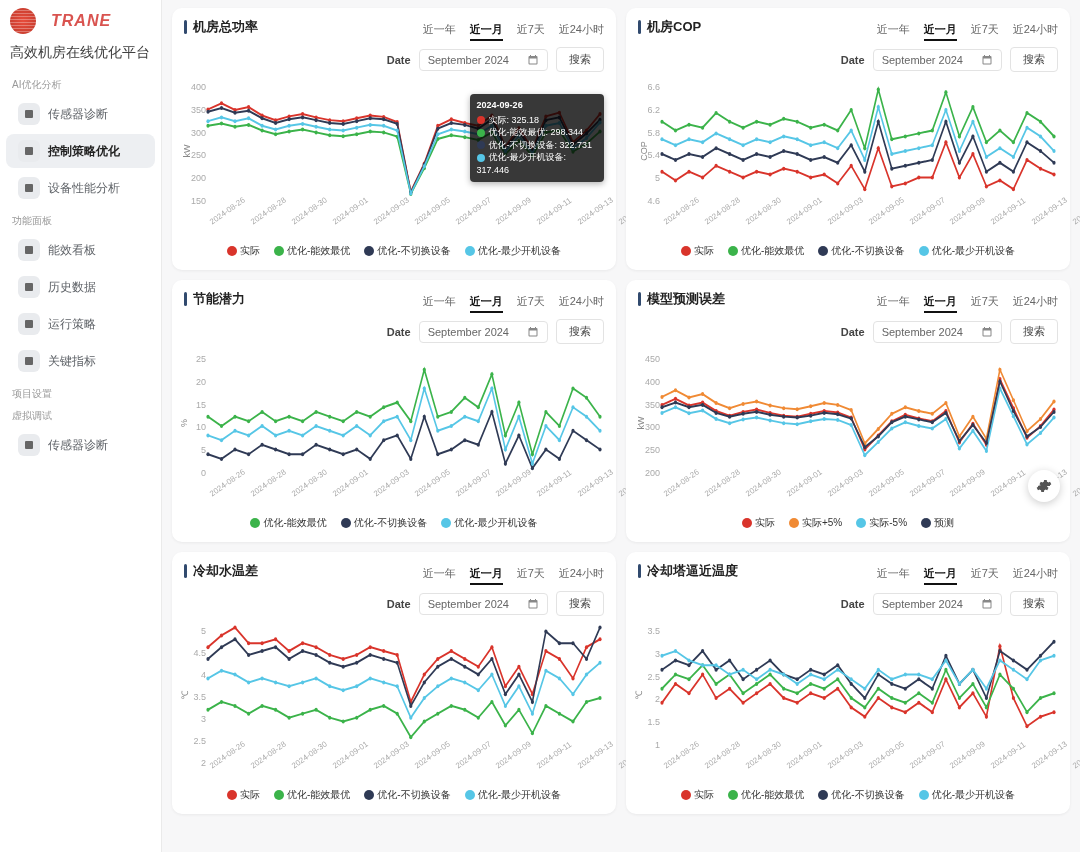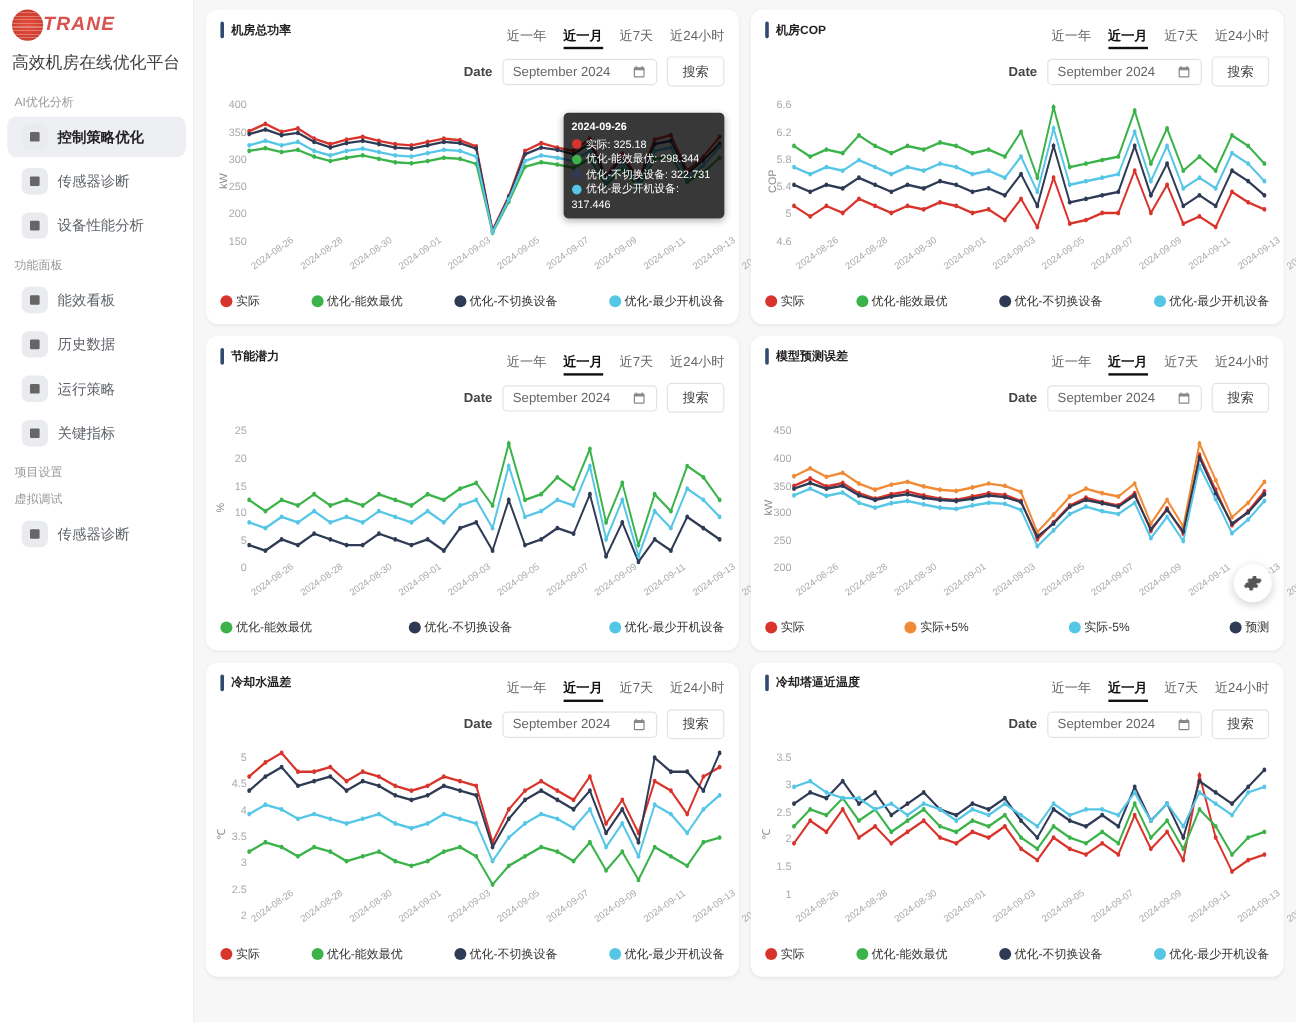--- a/index.html
+++ b/index.html
@@ -1,86 +1,86 @@
 <!DOCTYPE html>
 <html><head>
 <meta charset="utf-8">
 <style>
 * { margin:0; padding:0; box-sizing:border-box; }
 body { font-family: "Microsoft YaHei", Arial, sans-serif; background:#f7f7f8; color:#333; font-size:12px; width:1080px; }
 .wrap { display:flex; }
 
 .side { width:162px; background:#fff; border-right:1px solid #eaeaea; height:852px; overflow:auto; }
-.logo-row { display:flex; align-items:center; gap:0; padding:8px 10px; }
+.logo-row { display:flex; align-items:center; gap:15px; padding:8px 10px; }
 .logo-sun { width:26px; height:26px; border-radius:50%; background:radial-gradient(circle at 50% 50%,#e74c3c,#c0392b); position:relative; overflow:hidden;}
 .logo-sun::before{content:""; position:absolute; inset:0; background:repeating-linear-gradient(0deg,transparent 0 2px, rgba(255,255,255,.3) 2px 3px);}
 .brand { color:#d9534f; font-weight:800; font-style:italic; font-size:16px; letter-spacing:1px;}
 .plat-title { font-size:14px; font-weight:400; color:#404040; padding:2px 10px 10px; }
 .group-label{ font-size:10px; color:#999; padding:6px 12px 2px;}
 .nav-item { display:flex; align-items:center; gap:8px; padding:6px 12px; margin:3px 6px; border-radius:8px; cursor:pointer; color:#5f6368;}
 .nav-item.active{ background:#edeff2; color:#222; font-weight:600;}
 .nav-icon{ width:22px; height:22px; background:#e9ebee; border-radius:6px; display:flex; align-items:center; justify-content:center; font-size:11px; color:#666;}
 .nav-icon svg{width:12px;height:12px;fill:#666;}
 
 .main { flex:1; padding:8px 10px; overflow:auto; height:852px;}
 .grid { display:grid; grid-template-columns:1fr 1fr; gap:10px; }
 .card { background:#fff; border-radius:10px; box-shadow:0 1px 3px rgba(0,0,0,.06); padding:10px 12px 8px; position:relative;}
 .card-header{ display:flex; justify-content:space-between; align-items:flex-start;}
 .title-row{ display:flex; align-items:center; gap:6px;}
 .title-bar{ width:3px; height:14px; background:#314a6e; border-radius:2px;}
-.card-title{ font-size:10px; font-weight:700; color:#222;}
+.card-title{ font-size:13px; font-weight:700; color:#222;}
 .range-tabs{ display:flex; gap:14px; font-size:11px; color:#666; padding-top:4px;}
 .range-tab{ cursor:pointer;}
 .range-tab.active{ color:#111; font-weight:700; position:relative;}
 .range-tab.active::after{ content:""; position:absolute; left:0; right:0; bottom:-4px; height:2px; background:#111;}
 .date-row{ display:flex; justify-content:flex-end; align-items:center; gap:8px; margin:10px 0 4px; font-size:11px;}
 .date-label{ color:#444; font-weight:600;}
 .date-box{ display:flex; align-items:center; gap:18px; border:1px solid #e3e3e3; border-radius:4px; padding:4px 8px; color:#666; font-size:11px;}
 .cal{ width:12px;height:12px;}
 .search-btn{ border:1px solid #e3e3e3; border-radius:4px; padding:4px 12px; background:#fff; color:#444; cursor:pointer; font-size:11px;}
 .plot{ height:150px; position:relative;}
 .plot svg{ width:100%; height:100%;}
 .ylab{ position:absolute; left:-4px; top:50%; transform:translateY(-50%) rotate(-90deg); font-size:9px; color:#888;}
 .yticks{ position:absolute; left:4px; top:6px; bottom:20px; display:flex; flex-direction:column; justify-content:space-between; font-size:9px; color:#aaa; text-align:right; width:18px;gap:12px;}
 .xticks{ position:absolute; left:24px; right:4px; bottom:-2px; display:flex; justify-content:space-between; font-size:8px; color:#aaa;}
 .xticks span{ transform:rotate(-35deg); transform-origin:left top; white-space:nowrap;}
-.legend{ display:flex; flex-wrap:wrap; gap:14px; justify-content:space-between; padding:18px 0 4px; font-size:10px; color:#333;}
+.legend{ display:flex; flex-wrap:wrap; gap:14px; justify-content:center; padding:18px 0 4px; font-size:10px; color:#333;}
 .lg-dot{ width:10px;height:10px;border-radius:50%; display:inline-block; margin-right:3px; vertical-align:middle;}
 .fab{ position:fixed; right:20px; top:470px; width:32px; height:32px; border-radius:50%; background:#fff; box-shadow:0 2px 8px rgba(0,0,0,.2); display:flex; align-items:center; justify-content:center; cursor:pointer;}
 .tooltip{ position:absolute; background:rgba(0,0,0,.78); color:#fff; font-size:9px; border-radius:4px; padding:5px 7px; line-height:1.4; left:68%; top:18px; z-index:5; box-shadow:0 2px 6px rgba(0,0,0,.3);}
 .tooltip .sw{width:8px;height:8px;border-radius:50%;display:inline-block;margin-right:4px;vertical-align:middle;}
 </style>
 </head>
 <body>
 
 <div class="wrap">
   <div class="side">
     <div class="logo-row">
       <div class="logo-sun"></div>
       <div class="brand">TRANE</div>
     </div>
     <div class="plat-title">高效机房在线优化平台</div>
 
     <div class="group-label">AI优化分析</div>
     <div id="nav-ai">
+        <div class="nav-item">
+          <span class="nav-icon">
+            <svg viewBox="0 0 24 24">
+              <rect x="4" y="4" width="16" height="16" rx="2"></rect>
+            </svg>
+          </span>
+          <span>传感器诊断</span>
+        </div>
         <div class="nav-item active">
           <span class="nav-icon">
             <svg viewBox="0 0 24 24">
               <rect x="4" y="4" width="16" height="16" rx="2"></rect>
             </svg>
           </span>
           <span>控制策略优化</span>
-        </div>
-        <div class="nav-item">
-          <span class="nav-icon">
-            <svg viewBox="0 0 24 24">
-              <rect x="4" y="4" width="16" height="16" rx="2"></rect>
-            </svg>
-          </span>
-          <span>传感器诊断</span>
         </div>
         <div class="nav-item">
           <span class="nav-icon">
             <svg viewBox="0 0 24 24">
               <rect x="4" y="4" width="16" height="16" rx="2"></rect>
             </svg>
           </span>
           <span>设备性能分析</span>
         </div>
       </div>

